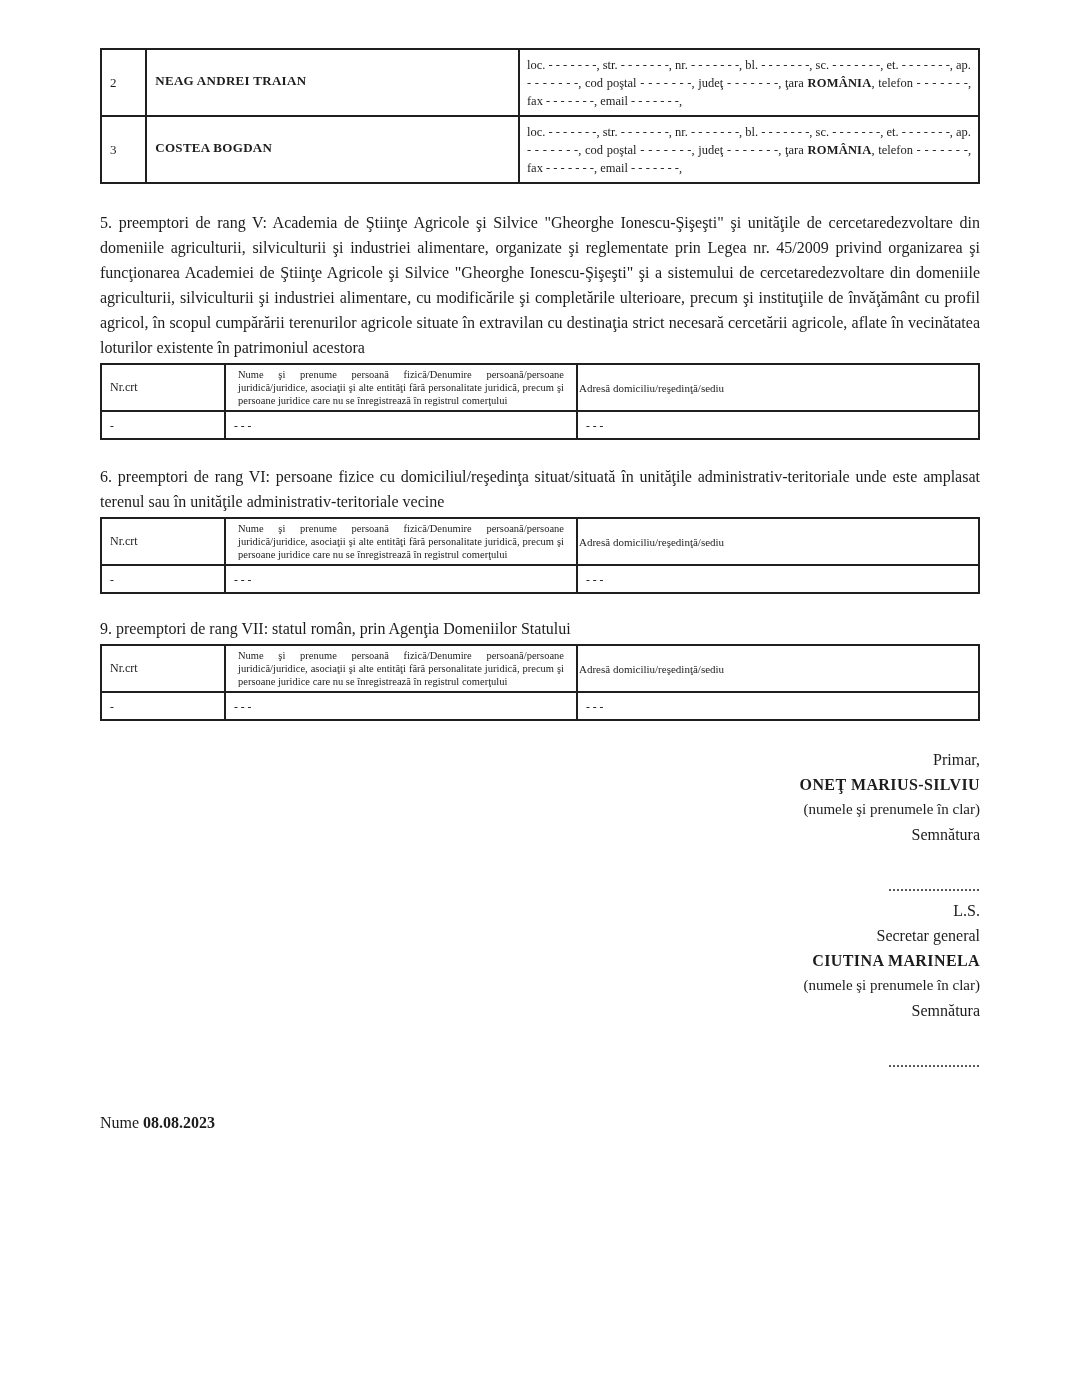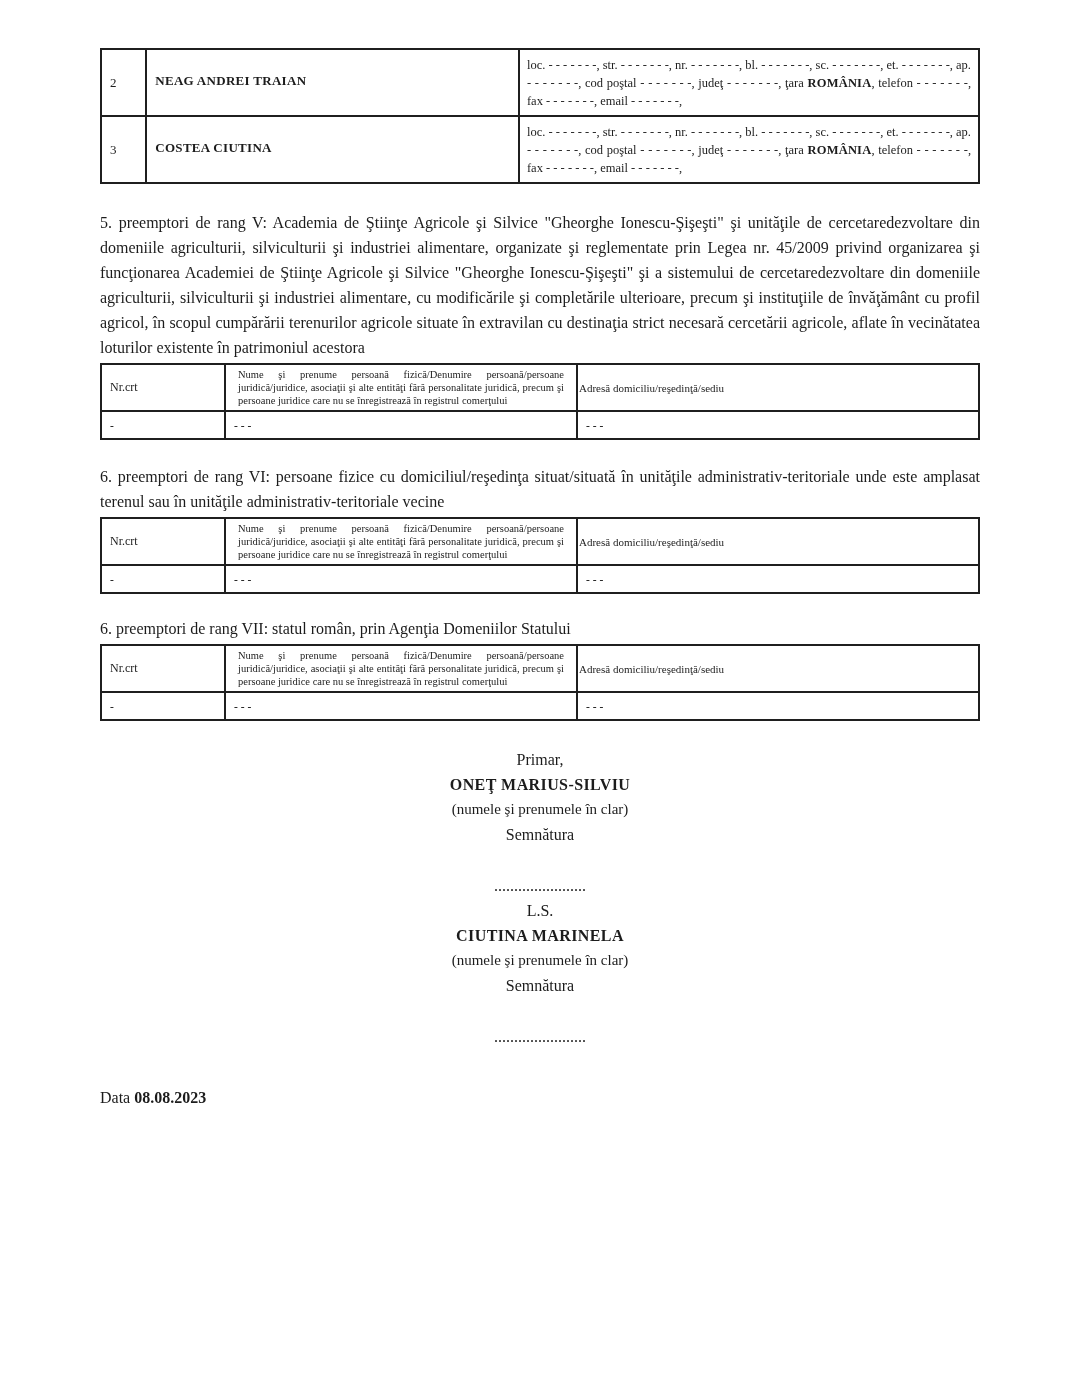--- a/index.html
+++ b/index.html
@@ -88,21 +88,21 @@
     font-size: 11.5px;
     padding: 2px 4px 2px 8px;
   }
   
   .sig {
     margin-top: 26px;
     width: 880px;
     text-align: center;
     font-size: 16px;
   }
-  .sig .line { line-height: 25px; }
+  .sig .line { line-height: 25px; text-align: right; }
   .sig .bold { font-weight: bold; letter-spacing: 0.4px; }
   .sig .small { font-size: 15px; }
   .sig .spacer { height: 26px; }
   
   .date-line {
     margin-top: 40px;
     font-size: 16px;
   }
 </style>
 </head>
@@ -112,21 +112,21 @@
 
   <table class="top-table">
     <tbody>
       <tr>
         <td class="c-num">2</td>
         <td class="c-name">NEAG ANDREI TRAIAN</td>
         <td class="c-addr"><span>loc. - - - - - - -, str. - - - - - - -, nr. - - - - - - -, bl. - - - - - - -, sc. - - - - - - -, et. - - - - - - -, ap. - - - - - - -, cod poştal - - - - - - -, judeţ - - - - - - -, ţara </span><b>ROMÂNIA</b><span>, telefon - - - - - - -, fax - - - - - - -, email - - - - - - -,</span></td>
       </tr>
       <tr>
         <td class="c-num">3</td>
-        <td class="c-name">COSTEA CIUTINA</td>
+        <td class="c-name">COSTEA BOGDAN</td>
         <td class="c-addr"><span>loc. - - - - - - -, str. - - - - - - -, nr. - - - - - - -, bl. - - - - - - -, sc. - - - - - - -, et. - - - - - - -, ap. - - - - - - -, cod poştal - - - - - - -, judeţ - - - - - - -, ţara </span><b>ROMÂNIA</b><span>, telefon - - - - - - -, fax - - - - - - -, email - - - - - - -,</span></td>
       </tr>
     </tbody>
   </table>
 
   <p class="para p5">5. preemptori de rang V: Academia de Ştiinţe Agricole şi Silvice "Gheorghe Ionescu-Şişeşti" şi unităţile de cercetaredezvoltare din domeniile agriculturii, silviculturii şi industriei alimentare, organizate şi reglementate prin Legea nr. 45/2009 privind organizarea şi funcţionarea Academiei de Ştiinţe Agricole şi Silvice "Gheorghe Ionescu-Şişeşti" şi a sistemului de cercetaredezvoltare din domeniile agriculturii, silviculturii şi industriei alimentare, cu modificările şi completările ulterioare, precum şi instituţiile de învăţământ cu profil agricol, în scopul cumpărării terenurilor agricole situate în extravilan cu destinaţia strict necesară cercetării agricole, aflate în vecinătatea loturilor existente în patrimoniul acestora</p>
   <table class="pre-table">
     <tbody>
       <tr class="row-h">
         <td class="h-nr">Nr.crt</td>
@@ -150,21 +150,21 @@
         <td class="h-addr">Adresă domiciliu/reşedinţă/sediu</td>
       </tr>
       <tr class="row-d">
         <td class="d-nr">-</td>
         <td class="d-name">- - -</td>
         <td class="d-addr">- - -</td>
       </tr>
     </tbody>
   </table>
 
-  <p class="para p7">6. preemptori de rang VII: statul român, prin Agenţia Domeniilor Statului</p>
+  <p class="para p7">9. preemptori de rang VII: statul român, prin Agenţia Domeniilor Statului</p>
   <table class="pre-table">
     <tbody>
       <tr class="row-h">
         <td class="h-nr">Nr.crt</td>
         <td class="h-name">Nume şi prenume persoană fizică/Denumire persoană/persoane juridică/juridice, asociaţii şi alte entităţi fără personalitate juridică, precum şi persoane juridice care nu se înregistrează în registrul comerţului</td>
         <td class="h-addr">Adresă domiciliu/reşedinţă/sediu</td>
       </tr>
       <tr class="row-d">
         <td class="d-nr">-</td>
         <td class="d-name">- - -</td>
@@ -174,25 +174,26 @@
   </table>
 
   <div class="sig">
     <div class="line">Primar,</div>
     <div class="line bold">ONEŢ MARIUS-SILVIU</div>
     <div class="line small">(numele şi prenumele în clar)</div>
     <div class="line">Semnătura</div>
     <div class="spacer"></div>
     <div class="line">.......................</div>
     <div class="line">L.S.</div>
+    <div class="line">Secretar general</div>
     <div class="line bold">CIUTINA MARINELA</div>
     <div class="line small">(numele şi prenumele în clar)</div>
     <div class="line">Semnătura</div>
     <div class="spacer"></div>
     <div class="line">.......................</div>
   </div>
 
   <div class="date-line">
-    <span>Data</span>
+    <span>Nume</span>
     <b>08.08.2023</b>
   </div>
 
 </div>
 
 </body></html>

